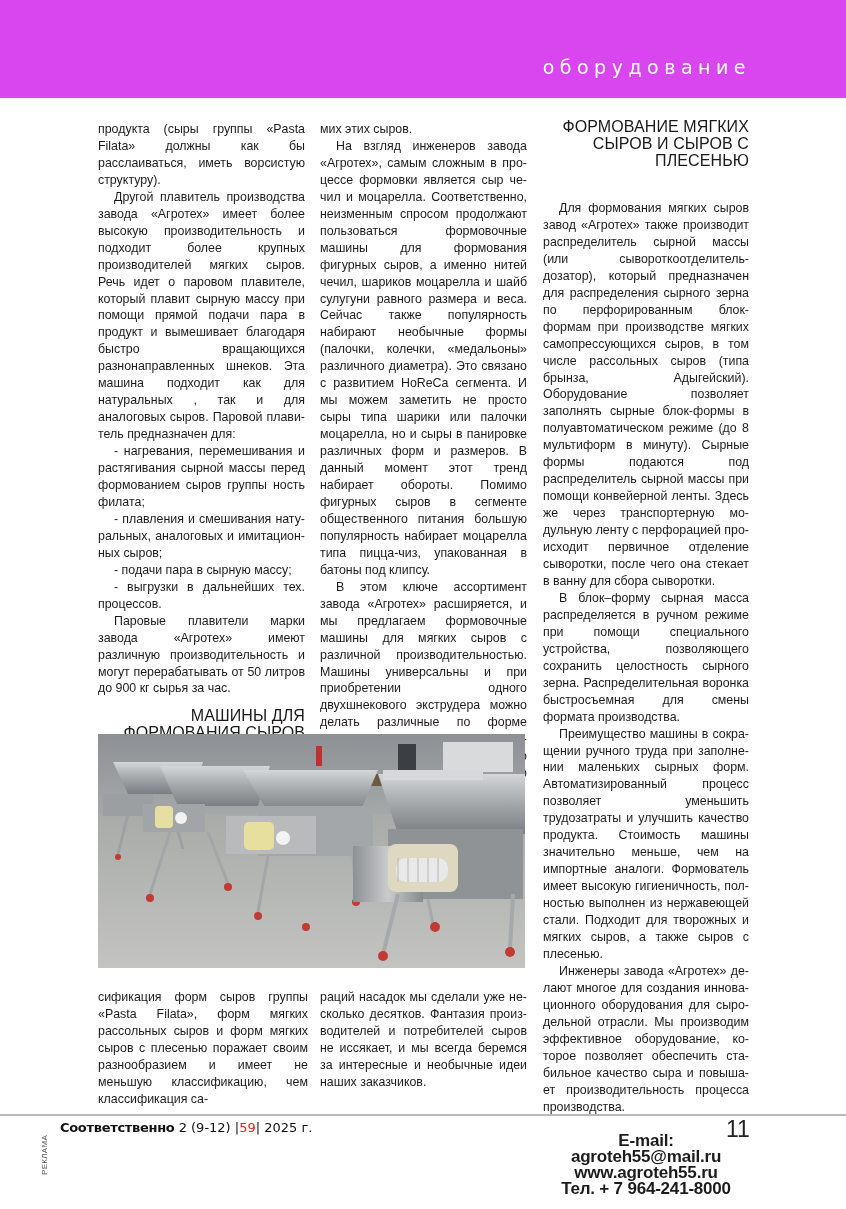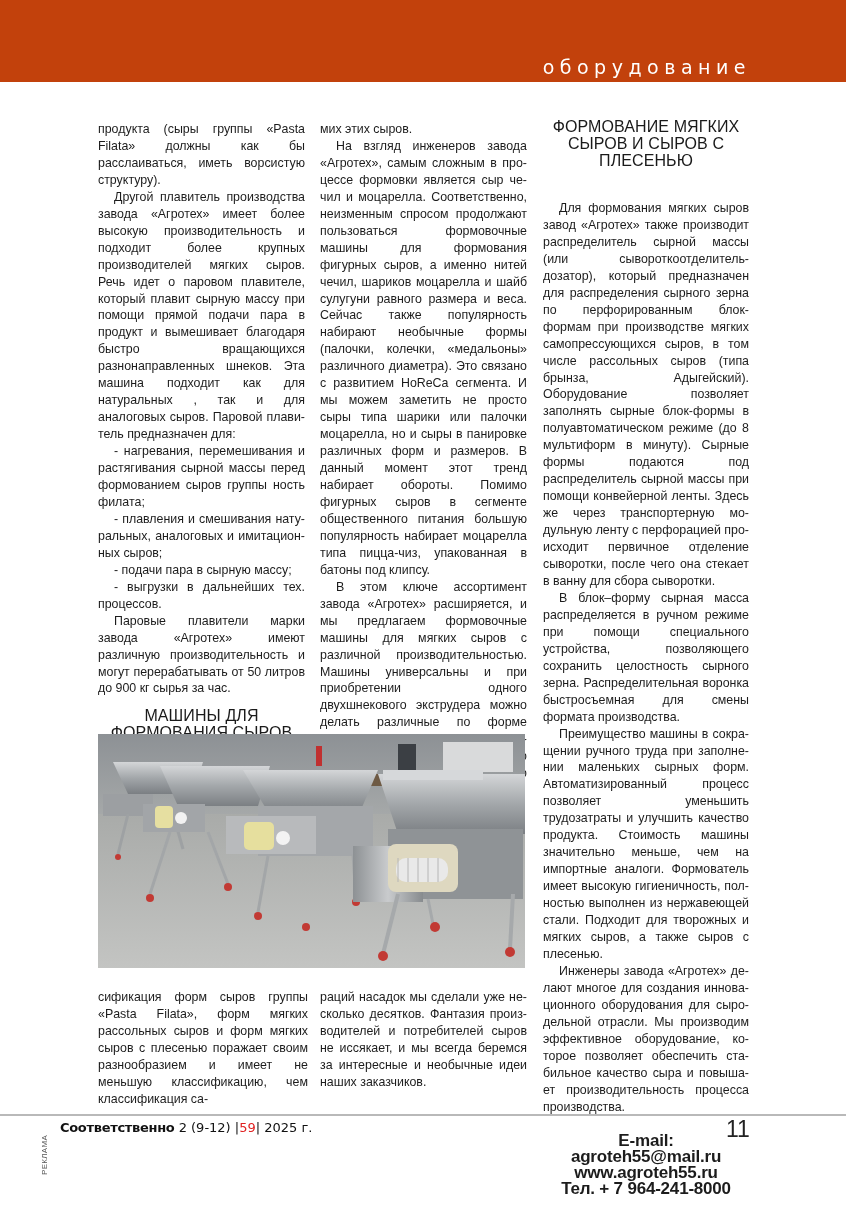--- a/index.html
+++ b/index.html
@@ -1,38 +1,38 @@
 <!DOCTYPE html>
 <html><head>
   <meta charset="utf-8">
   <style>
     * { margin: 0; padding: 0; box-sizing: border-box; }
     html, body { width: 846px; height: 1209px; background: #ffffff; overflow: hidden; }
     body { position: relative; font-family: "Liberation Sans", "DejaVu Sans", sans-serif; color: #1c1c1c; }
 
     .header-band {
-      position: absolute; left: 0; top: 0; width: 846px; height: 82px;
-      background: #c2410c;
+      position: absolute; left: 0; top: 0; width: 846px; height: 98px;
+      background: #d946ef;
     }
     .section-label {
       position: absolute; right: 95px; top: 56px;
       color: #ffffff; font-size: 19px; letter-spacing: 5.5px;
       font-family: "DejaVu Sans", sans-serif; font-weight: normal;
     }
 
     .col {
       position: absolute;
       font-size: 12.4px; line-height: 16.95px;
       text-align: justify; hyphens: manual;
     }
     .col p { text-indent: 16px; }
     .col p.no-indent { text-indent: 0; }
     .col h2 {
       font-size: 16px; line-height: 17px; font-weight: normal;
-      text-transform: uppercase; text-align: center; color: #1a1a1a;
+      text-transform: uppercase; text-align: right; color: #1a1a1a;
       letter-spacing: 0.1px;
     }
 
     .col-left  { left: 98px;  top: 121px; width: 207px; }
     .col-mid   { left: 320px; top: 121px; width: 207px; }
     .col-right { left: 543px; top: 118px; width: 206px; }
 
     .col-left-bottom { left: 98px;  top: 989px; width: 210px; }
     .col-mid-bottom  { left: 320px; top: 989px; width: 207px; }
 

